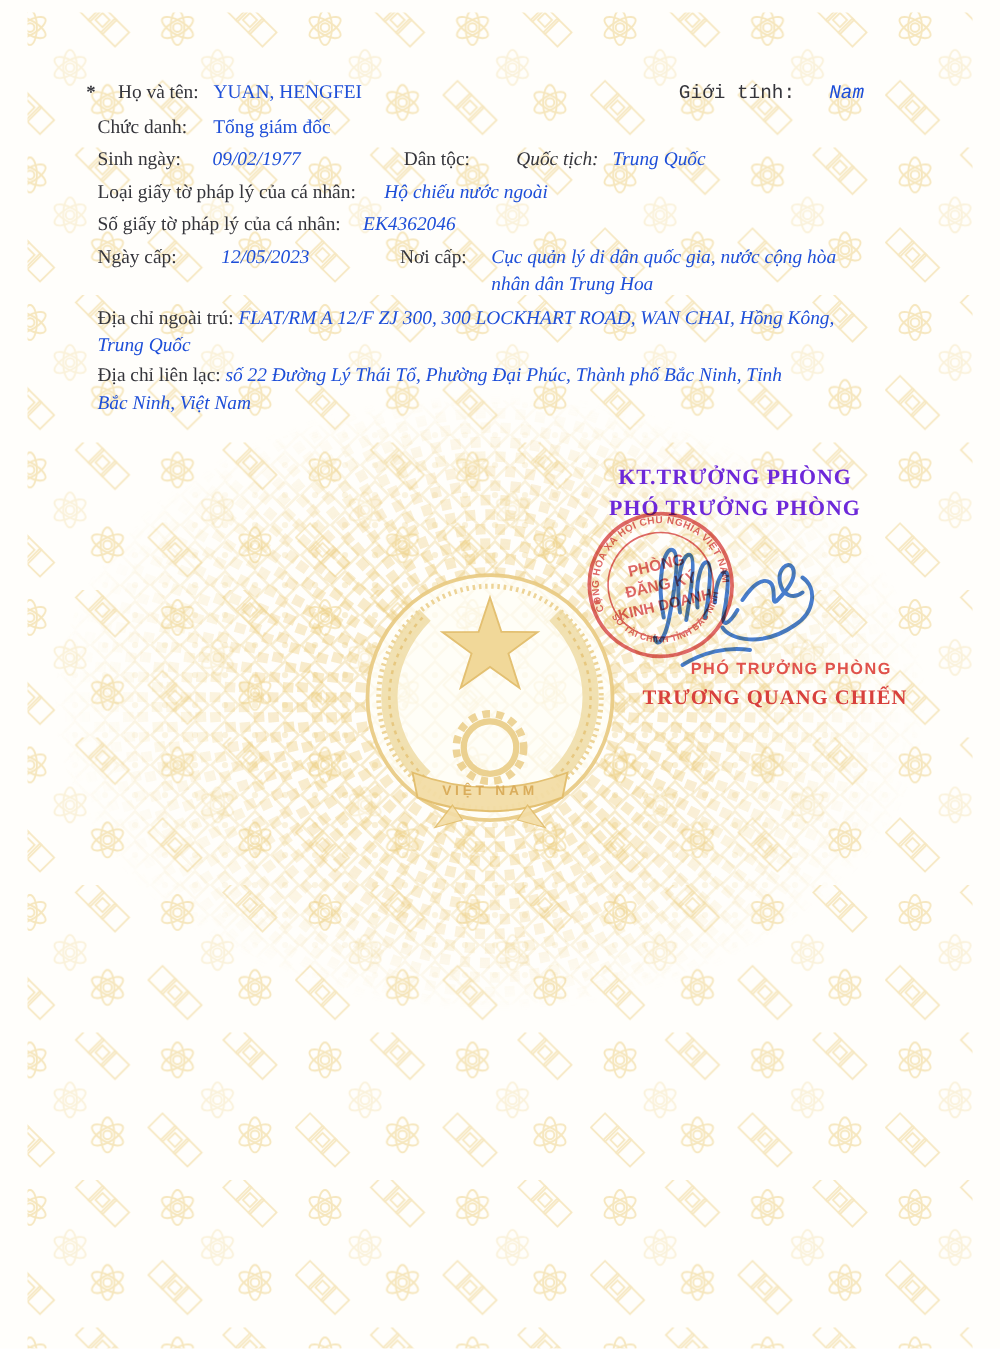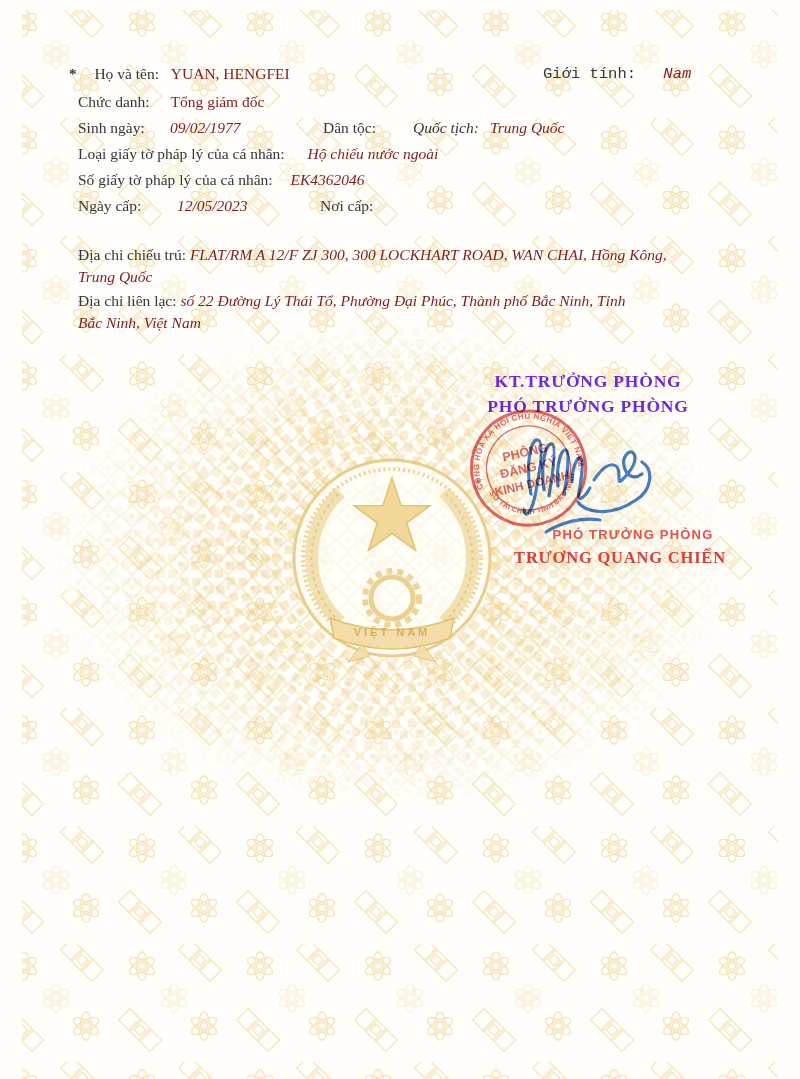--- a/index.html
+++ b/index.html
@@ -10,21 +10,21 @@
   body{font-family:"Liberation Serif", serif; background:#ffffff;}
   .page{
     position:relative; width:800px; height:1079px; overflow:hidden;
     background:#fffefb;
   }
   .bg-svg{position:absolute;left:0;top:0;z-index:0;}
   .content{position:absolute;left:0;top:0;width:800px;height:1079px;z-index:2;}
   .line{position:absolute;font-size:15.5px;color:var(--ink);line-height:22px;white-space:nowrap;}
   .wrapline{white-space:normal;}
   .lbl{color:var(--ink);}
-  .val{color:#7f1d1d;}
+  .val{color:#1d4ed8;}
   .it{font-style:italic;}
   .marker{font-weight:bold;font-size:15px;letter-spacing:2px;}
   .abs{position:absolute;top:0;}
   .sig-head{
     position:absolute; left:452px; top:369px; width:272px; z-index:2;
     text-align:center; font-weight:bold; font-size:17.5px; color:#6d28d9;
     letter-spacing:0.8px; line-height:25px;
   }
   .seal-svg{position:absolute; left:460px; top:404px; z-index:3;
     transform:rotate(-13deg); mix-blend-mode:multiply; opacity:.92;}
@@ -159,24 +159,25 @@
 
     <div class="line" style="left:78px; top:169px;">
       <span class="lbl">Số giấy tờ pháp lý của cá nhân:</span>
       <span class="val it" style="margin-left:14px;">EK4362046</span>
     </div>
 
     <div class="line" style="left:78px; top:195px; width:660px; height:48px;">
       <span class="lbl abs" style="left:0;">Ngày cấp:</span>
       <span class="val it abs" style="left:99px;">12/05/2023</span>
       <span class="lbl abs" style="left:242px;">Nơi cấp:</span>
+      <span class="val it abs wrapline" style="left:315px; width:284px;">Cục quản lý di dân quốc gia, nước cộng hòa nhân dân Trung Hoa</span>
     </div>
 
     <div class="line wrapline" style="left:78px; top:244px; width:618px;">
-      <span class="lbl">Địa chỉ chiếu trú:</span>
+      <span class="lbl">Địa chỉ ngoài trú:</span>
       <span class="val it">FLAT/RM A 12/F ZJ 300, 300 LOCKHART ROAD, WAN CHAI, Hồng Kông, Trung Quốc</span>
     </div>
 
     <div class="line wrapline" style="left:78px; top:290px; width:556px;">
       <span class="lbl">Địa chỉ liên lạc:</span>
       <span class="val it">số 22 Đường Lý Thái Tổ, Phường Đại Phúc, Thành phố Bắc Ninh, Tỉnh Bắc Ninh, Việt Nam</span>
     </div>
   </div>
 
   <div class="sig-head">

